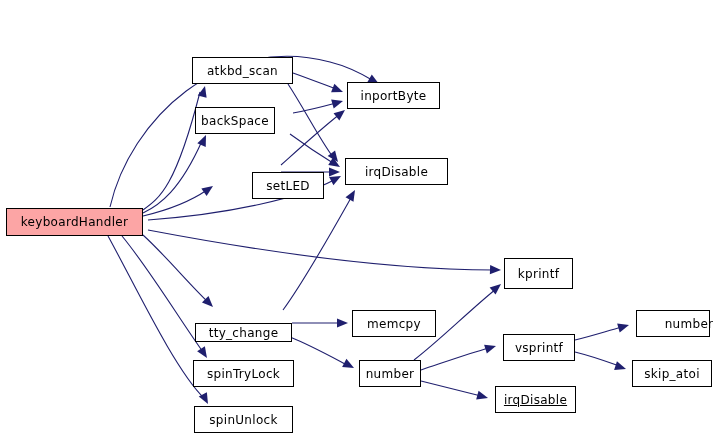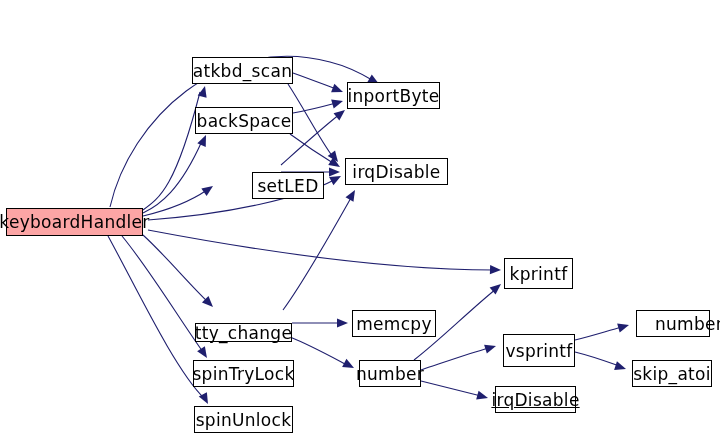--- a/index.html
+++ b/index.html
@@ -23,21 +23,21 @@
     top: 0;
     width: 720px;
     height: 443px;
   }
   .node {
     position: absolute;
     box-sizing: border-box;
     border: 1px solid #000000;
     background: #ffffff;
     color: #000000;
-    font-size: 17px;
+    font-size: 12px;
     font-family: "DejaVu Sans", sans-serif;
     display: flex;
     align-items: center;
     justify-content: center;
     letter-spacing: 0.3px;
     white-space: nowrap;
     z-index: 5;
   }
   .node.highlight {
     background: #fca5a5;
@@ -98,21 +98,21 @@
       <path d="M 575 352 C 595 357 608 362 619 366" fill="none" stroke="#1f1f6e" stroke-width="1.1"></path>
       <polygon points="0,0 -11,-4.6 -11,4.6" fill="#1f1f6e" transform="translate(626,369) rotate(18)"></polygon>
     </svg>
   <div id="nodes-layer">
       <div class="node highlight" style="left: 6px; top: 208px; width: 137px; height: 28px;">
         <span class="node-label">keyboardHandler</span>
       </div>
       <div class="node" style="left: 192px; top: 57px; width: 101px; height: 27px;">
         <span class="node-label">atkbd_scan</span>
       </div>
-      <div class="node" style="left: 195px; top: 107px; width: 98px; height: 27px;">
+      <div class="node" style="left: 195px; top: 107px; width: 80px; height: 27px;">
         <span class="node-label">backSpace</span>
       </div>
       <div class="node" style="left: 209px; top: 172px; width: 72px; height: 27px; margin-left: 43px;">
         <span class="node-label">setLED</span>
       </div>
       <div class="node" style="left: 347px; top: 82px; width: 93px; height: 27px;">
         <span class="node-label">inportByte</span>
       </div>
       <div class="node" style="left: 345px; top: 158px; width: 103px; height: 27px;">
         <span class="node-label">irqDisable</span>
@@ -128,21 +128,21 @@
       </div>
       <div class="node" style="left: 352px; top: 310px; width: 84px; height: 27px;">
         <span class="node-label">memcpy</span>
       </div>
       <div class="node" style="left: 359px; top: 360px; width: 62px; height: 27px;">
         <span class="node-label">number</span>
       </div>
       <div class="node" style="left: 504px; top: 258px; width: 69px; height: 31px;">
         <span class="node-label">kprintf</span>
       </div>
-      <div class="node" style="left: 503px; top: 334px; width: 72px; height: 33px;">
+      <div class="node" style="left: 503px; top: 334px; width: 72px; height: 27px;">
         <span class="node-label">vsprintf</span>
       </div>
       <div class="node" style="left: 495px; top: 386px; width: 81px; height: 27px; text-decoration: underline;">
         <span class="node-label">irqDisable</span>
       </div>
       <div class="node" style="left: 636px; top: 310px; width: 74px; height: 27px; padding-left: 32px;">
         <span class="node-label">number</span>
       </div>
       <div class="node" style="left: 632px; top: 360px; width: 80px; height: 27px;">
         <span class="node-label">skip_atoi</span>

